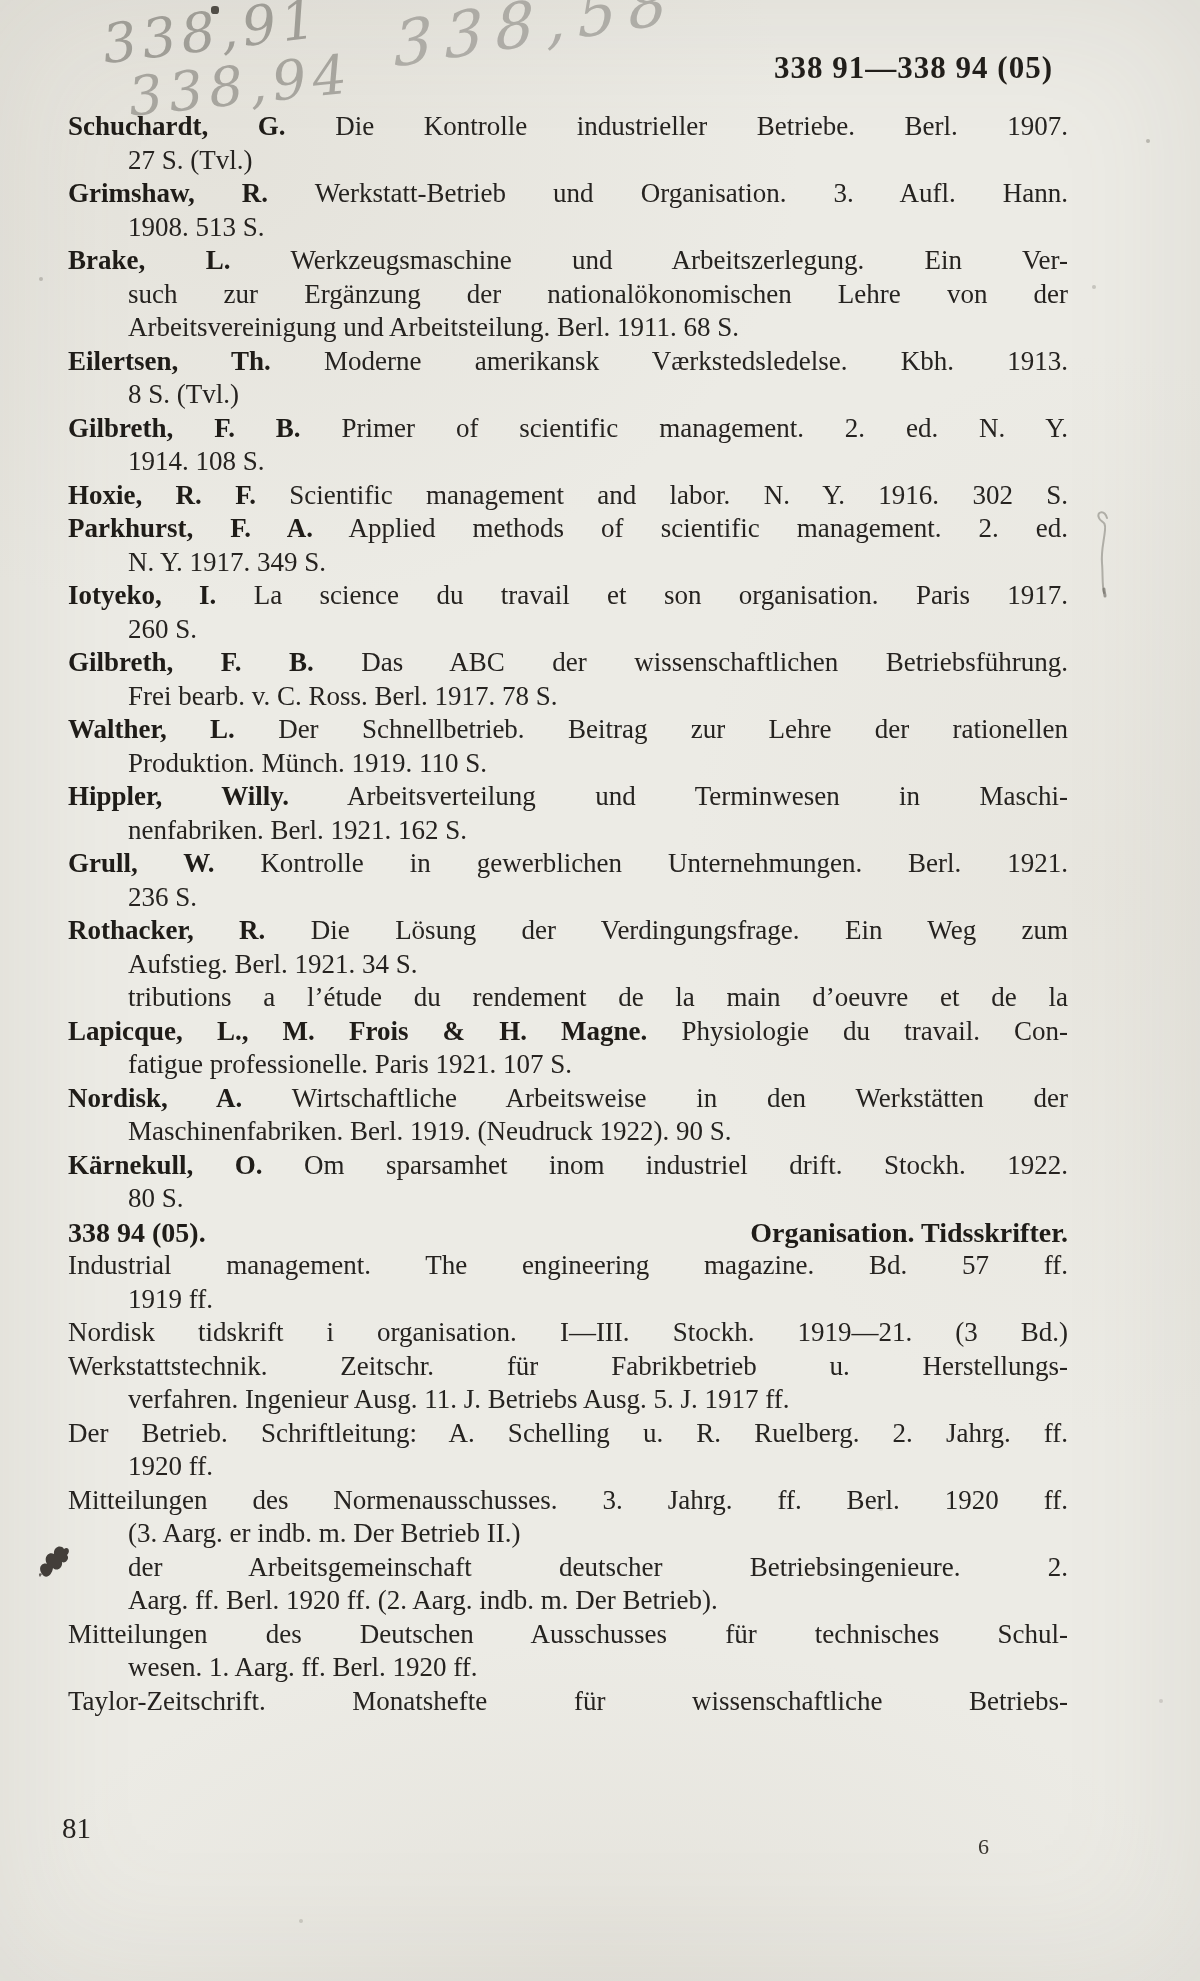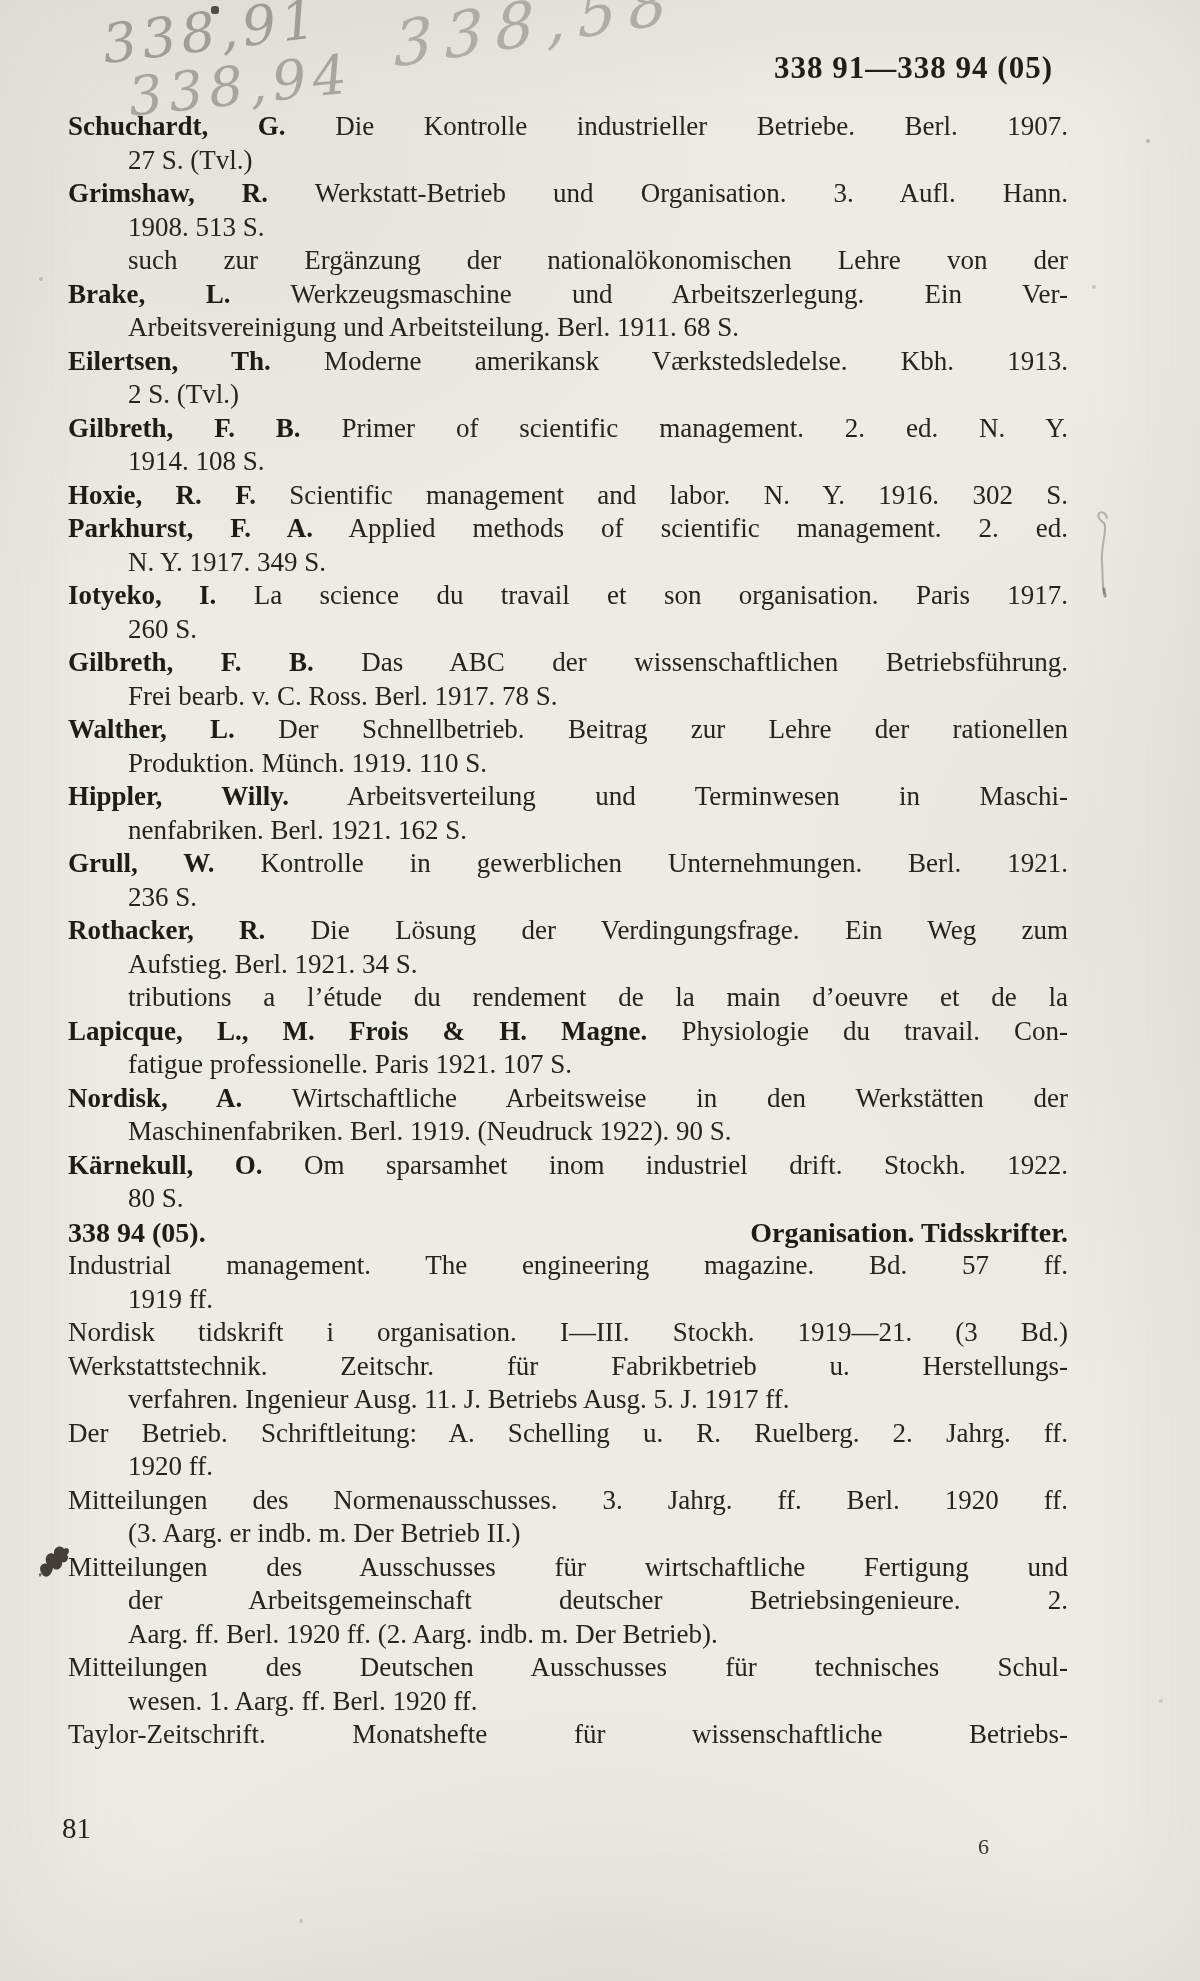--- a/index.html
+++ b/index.html
@@ -86,27 +86,27 @@
   <div class="bodytext" id="bib-body">
       <div>
         <div class="line just"><b>Schuchardt, G.</b> <span>Die Kontrolle industrieller Betriebe. Berl. 1907.</span></div>
         <div class="line cont">27 S. (Tvl.)</div>
       </div>
       <div>
         <div class="line just"><b>Grimshaw, R.</b> <span>Werkstatt-Betrieb und Organisation. 3. Aufl. Hann.</span></div>
         <div class="line cont">1908. 513 S.</div>
       </div>
       <div>
+        <div class="line just"><b>Brake, L.</b> <span>Werkzeugsmaschine und Arbeitszerlegung. Ein Ver-</span></div>
         <div class="line cont just">such zur Ergänzung der nationalökonomischen Lehre von der</div>
-        <div class="line just"><b>Brake, L.</b> <span>Werkzeugsmaschine und Arbeitszerlegung. Ein Ver-</span></div>
         <div class="line cont">Arbeitsvereinigung und Arbeitsteilung. Berl. 1911. 68 S.</div>
       </div>
       <div>
         <div class="line just"><b>Eilertsen, Th.</b> <span>Moderne amerikansk Værkstedsledelse. Kbh. 1913.</span></div>
-        <div class="line cont">2 S. (Tvl.)</div>
+        <div class="line cont">8 S. (Tvl.)</div>
       </div>
       <div>
         <div class="line just"><b>Gilbreth, F. B.</b> <span>Primer of scientific management. 2. ed. N. Y.</span></div>
         <div class="line cont">1914. 108 S.</div>
       </div>
       <div>
         <div class="line just"><b>Hoxie, R. F.</b> <span>Scientific management and labor. N. Y. 1916. 302 S.</span></div>
       </div>
       <div>
         <div class="line just"><b>Parkhurst, F. A.</b> <span>Applied methods of scientific management. 2. ed.</span></div>
@@ -166,21 +166,20 @@
       </div>
       <div>
         <div class="line just">Der Betrieb. Schriftleitung: A. Schelling u. R. Ruelberg. 2. Jahrg. ff.</div>
         <div class="line cont">1920 ff.</div>
       </div>
       <div>
         <div class="line just">Mitteilungen des Normenausschusses. 3. Jahrg. ff. Berl. 1920 ff.</div>
         <div class="line cont">(3. Aarg. er indb. m. Der Betrieb II.)</div>
       </div>
       <div>
-        <div class="line just">Mitteilungen des Ausschusses für wirtschaftliche Fertigung und</div>
         <div class="line cont just">der Arbeitsgemeinschaft deutscher Betriebsingenieure. 2.</div>
         <div class="line cont">Aarg. ff. Berl. 1920 ff. (2. Aarg. indb. m. Der Betrieb).</div>
       </div>
       <div>
         <div class="line just">Mitteilungen des Deutschen Ausschusses für technisches Schul-</div>
         <div class="line cont">wesen. 1. Aarg. ff. Berl. 1920 ff.</div>
       </div>
       <div>
         <div class="line just">Taylor-Zeitschrift. Monatshefte für wissenschaftliche Betriebs-</div>
       </div>

